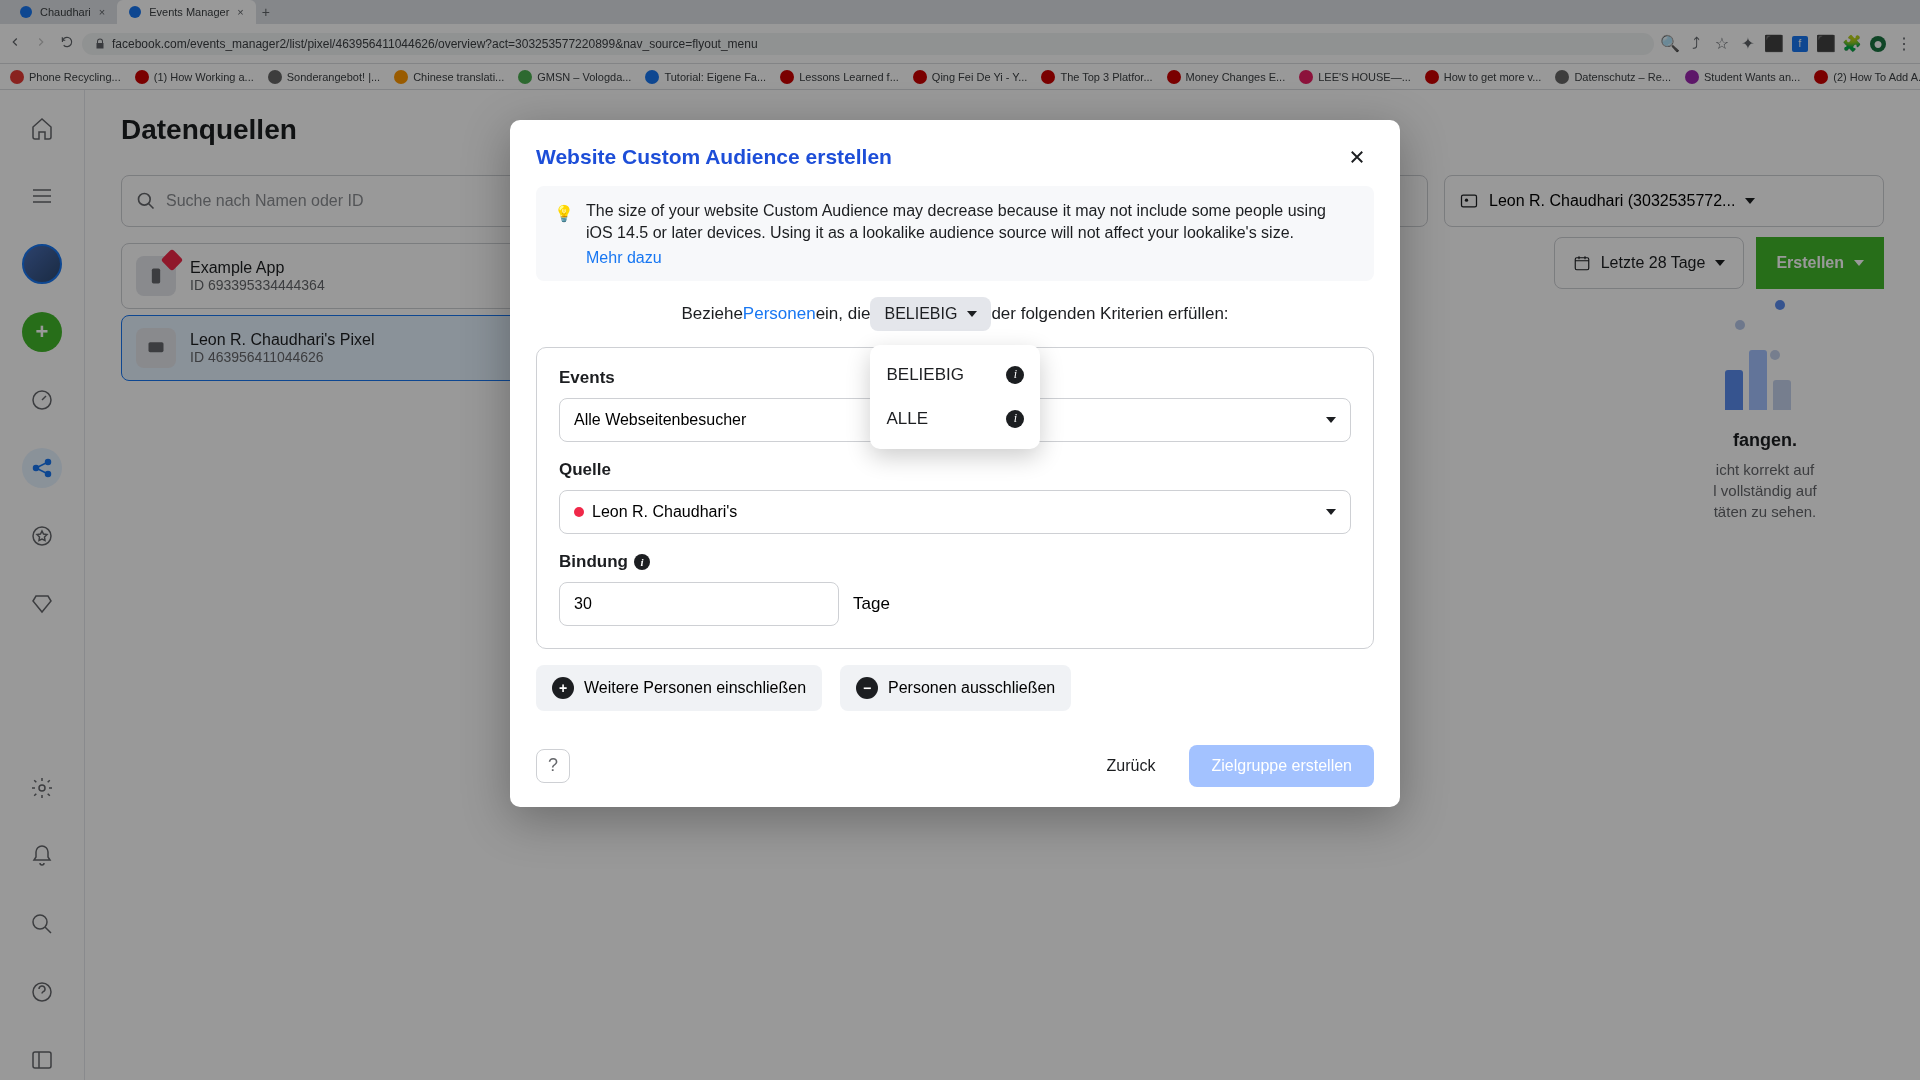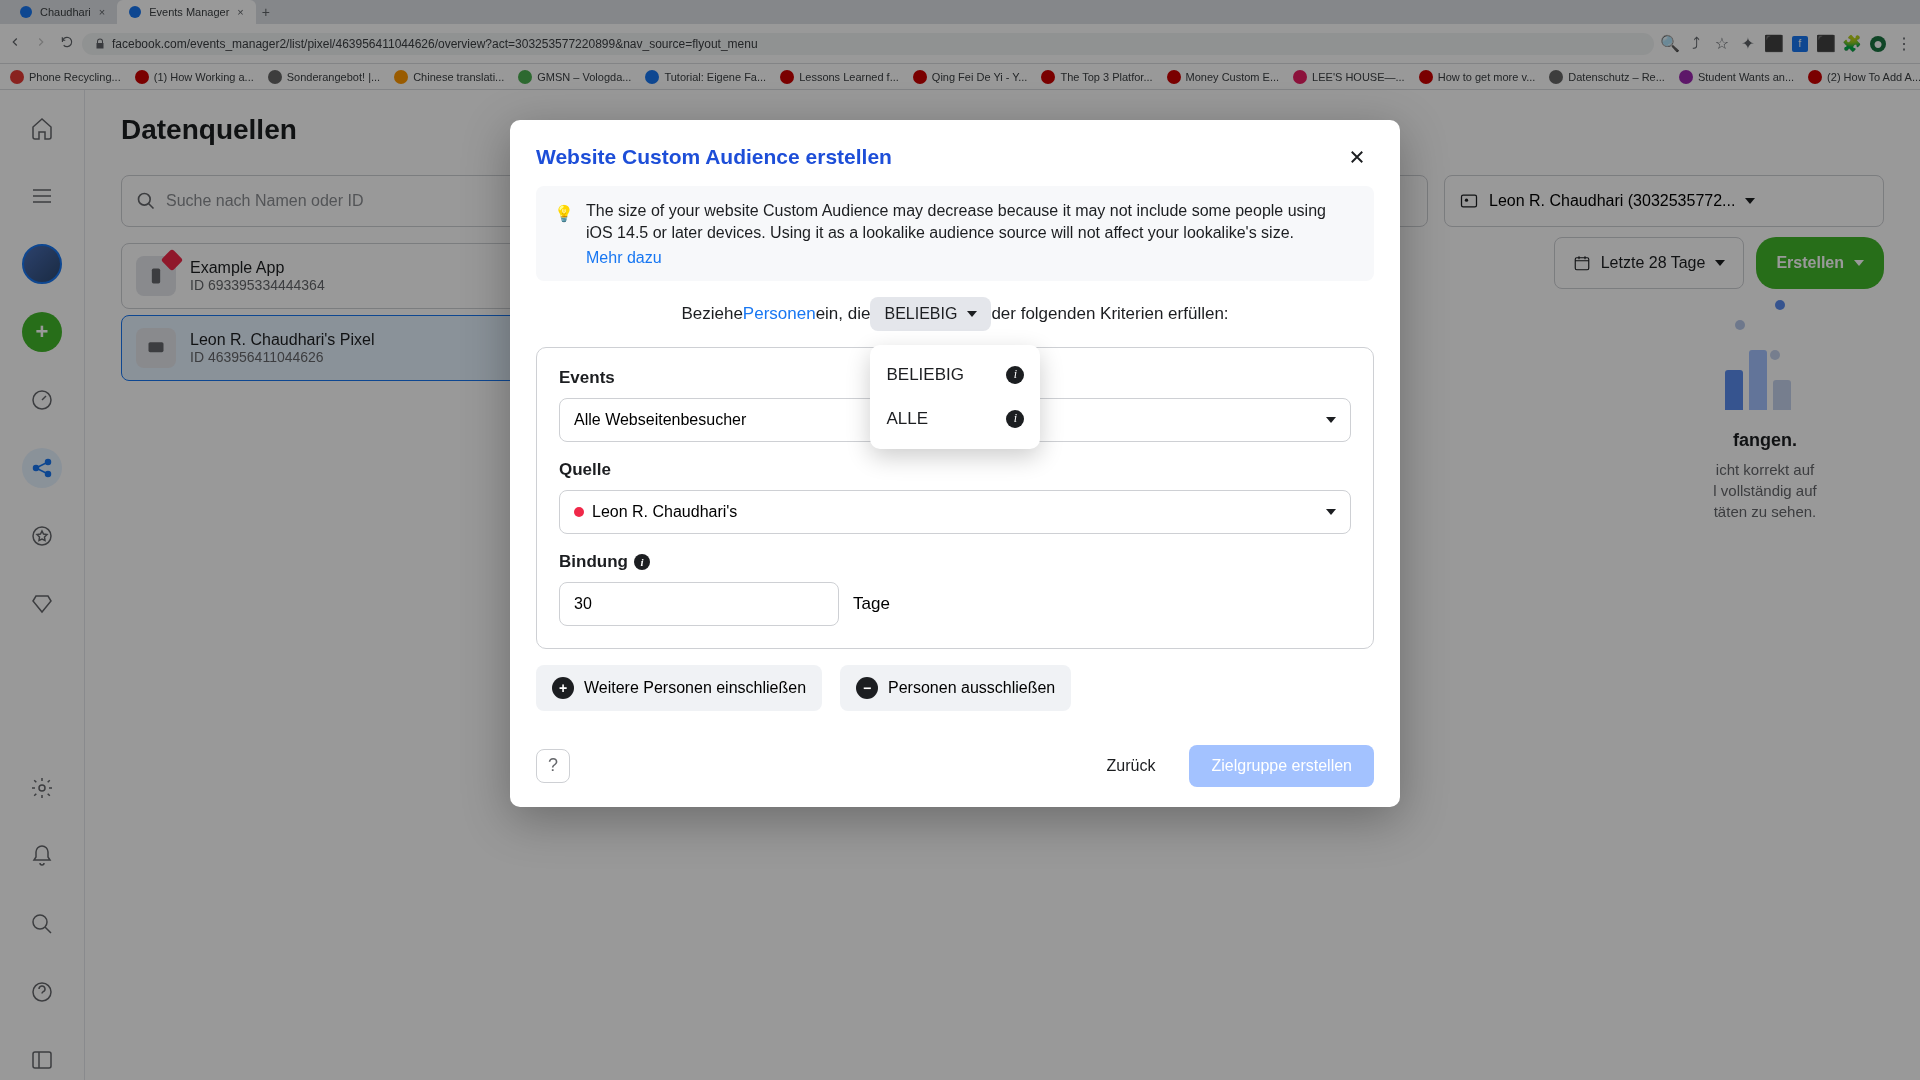--- a/index.html
+++ b/index.html
@@ -35,21 +35,21 @@
 .sb-icon.active svg { stroke: #1877f2; fill: #1877f2; }
 .sb-plus { width: 40px; height: 40px; background: #42b72a; border-radius: 50%; display: flex; align-items:center; justify-content:center; color: #fff; font-size: 22px; font-weight:bold; }
 .sb-avatar { width: 40px; height: 40px; border-radius: 50%; background: linear-gradient(135deg, #4a6eb5, #2c4870); border: 2px solid #1877f2; }
 
 
 .main-content { flex: 1; padding: 24px 36px; position: relative; }
 .page-title { font-size: 28px; font-weight: 700; color: #1c1e21; margin-bottom: 29px; }
 .search-box { flex: 1; display: flex; align-items: center; background: #fff; border: 1px solid #ced0d4; border-radius: 8px; padding: 0 14px; height: 52px; font-size: 16px; color: #65676b; gap: 10px; }
 .search-box svg { width:20px; height:20px; stroke:#65676b; fill:none; stroke-width:2; }
 .date-pill { display: flex; align-items: center; gap: 10px; background: #fff; border: 1px solid #ced0d4; border-radius: 8px; padding: 0 18px; height: 52px; font-size: 16px; color: #1c1e21; justify-content: flex-end; }
-.create-btn { display: flex; align-items: center; gap: 10px; background: #42b72a; color: #fff; border-radius: 20px; padding: 0 20px; height: 52px; font-size: 16px; font-weight: 600; }
+.create-btn { display: flex; align-items: center; gap: 10px; background: #42b72a; color: #fff; border-radius: 0; padding: 0 20px; height: 52px; font-size: 16px; font-weight: 600; }
 .account-select { display: flex; align-items: center; gap: 10px; background: #fff; border: 1px solid #ced0d4; border-radius: 8px; padding: 0 14px; height: 52px; font-size: 16px; width: 440px; }
 
 .data-sources-list { display: flex; flex-direction: column; gap: 6px; margin-top: 6px; width: 640px; margin-bottom:20px; }
 .ds-item { display: flex; align-items: center; gap: 14px; border: 1px solid #ced0d4; background: #fff; border-radius: 8px; padding: 12px 14px; }
 .ds-item.selected { background: #e7f3ff; border-color: #1877f2; }
 .ds-icon { width: 40px; height: 40px; background: #e4e6eb; border-radius: 8px; display: flex; align-items: center; justify-content: center; position: relative; }
 .ds-icon svg { width:20px; height:20px; fill:#65676b; }
 .warn-dot { position:absolute; top:-4px; right:-4px; width:16px; height:16px; background:#f02849; border-radius:3px; transform:rotate(45deg); }
 .ds-text { display: flex; flex-direction: column; }
 .ds-name { font-size: 16px; color: #1c1e21; }
@@ -190,21 +190,21 @@
     <div class="bookmark-item">
       <span class="bm-favicon" style="background:#cc0000"></span>
       <span>Qing Fei De Yi - Y...</span>
     </div>
     <div class="bookmark-item">
       <span class="bm-favicon" style="background:#cc0000"></span>
       <span>The Top 3 Platfor...</span>
     </div>
     <div class="bookmark-item">
       <span class="bm-favicon" style="background:#cc0000"></span>
-      <span>Money Custom E...</span>
+      <span>Money Changes E...</span>
     </div>
     <div class="bookmark-item">
       <span class="bm-favicon" style="background:#e91e63"></span>
       <span>LEE'S HOUSE—...</span>
     </div>
     <div class="bookmark-item">
       <span class="bm-favicon" style="background:#cc0000"></span>
       <span>How to get more v...</span>
     </div>
     <div class="bookmark-item">

